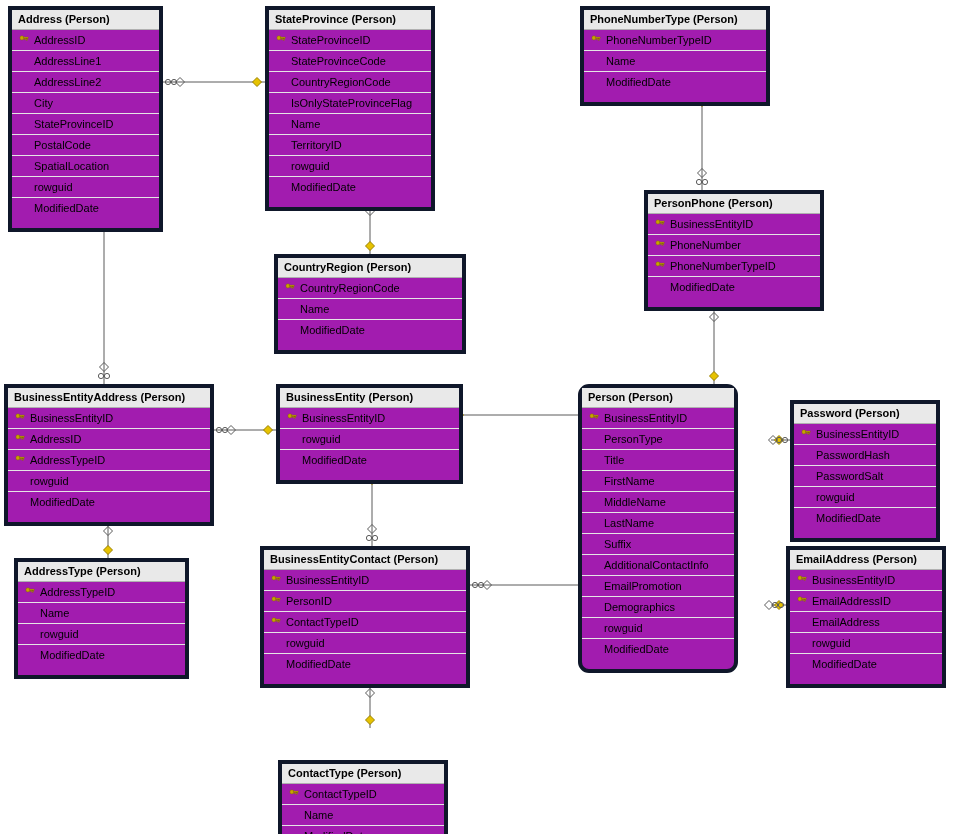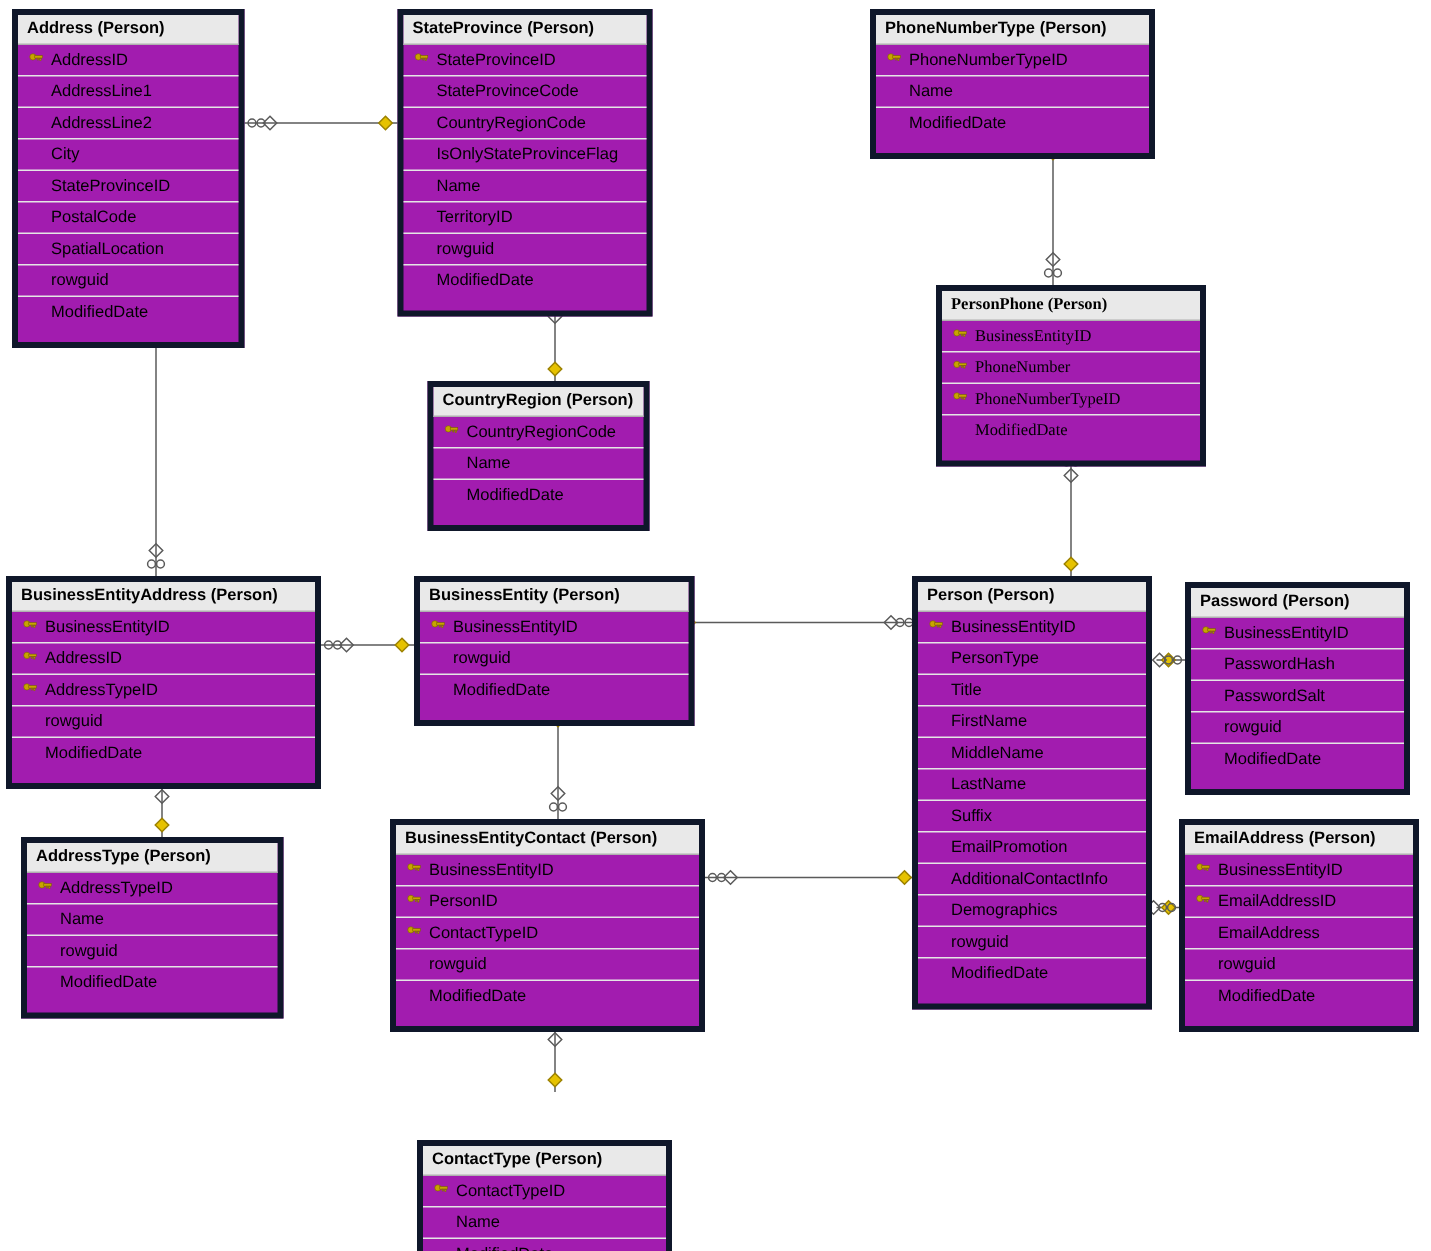--- a/index.html
+++ b/index.html
@@ -310,21 +310,21 @@
             <span class="key-col"></span>
             <span class="col-name">Name</span>
           </div>
           <div class="tbl-row">
             <span class="key-col"></span>
             <span class="col-name">ModifiedDate</span>
           </div>
         </div>
         <div class="tbl-body-pad"></div>
       </div>
-      <div class="tbl" style="left: 285px; top: 254px; width: 148px;">
+      <div class="tbl" style="left: 274px; top: 254px; width: 192px;">
         <div class="tbl-title">CountryRegion (Person)</div>
         <div class="tbl-rows">
           <div class="tbl-row">
             <span class="key-col">
               <svg class="key-icon" viewBox="0 0 24 24">
                 <g fill="#c9a400" stroke="#7a6400" stroke-width="1">
                   <circle cx="7" cy="7" r="5"></circle>
                   <rect x="10" y="5" width="12" height="4"></rect>
                   <rect x="18" y="9" width="2" height="4"></rect>
                   <rect x="14" y="9" width="2" height="3"></rect>
@@ -337,21 +337,21 @@
             <span class="key-col"></span>
             <span class="col-name">Name</span>
           </div>
           <div class="tbl-row">
             <span class="key-col"></span>
             <span class="col-name">ModifiedDate</span>
           </div>
         </div>
         <div class="tbl-body-pad"></div>
       </div>
-      <div class="tbl" style="left: 624px; top: 190px; width: 180px; font-family: Liberation Serif, serif;">
+      <div class="tbl" style="left: 644px; top: 190px; width: 180px;">
         <div class="tbl-title">PersonPhone (Person)</div>
         <div class="tbl-rows">
           <div class="tbl-row">
             <span class="key-col">
               <svg class="key-icon" viewBox="0 0 24 24">
                 <g fill="#c9a400" stroke="#7a6400" stroke-width="1">
                   <circle cx="7" cy="7" r="5"></circle>
                   <rect x="10" y="5" width="12" height="4"></rect>
                   <rect x="18" y="9" width="2" height="4"></rect>
                   <rect x="14" y="9" width="2" height="3"></rect>
@@ -466,21 +466,21 @@
             <span class="key-col"></span>
             <span class="col-name">rowguid</span>
           </div>
           <div class="tbl-row">
             <span class="key-col"></span>
             <span class="col-name">ModifiedDate</span>
           </div>
         </div>
         <div class="tbl-body-pad"></div>
       </div>
-      <div class="tbl" style="left: 608px; top: 384px; width: 160px;">
+      <div class="tbl" style="left: 578px; top: 384px; width: 160px; border-radius: 11px;">
         <div class="tbl-title">Person (Person)</div>
         <div class="tbl-rows">
           <div class="tbl-row">
             <span class="key-col">
               <svg class="key-icon" viewBox="0 0 24 24">
                 <g fill="#c9a400" stroke="#7a6400" stroke-width="1">
                   <circle cx="7" cy="7" r="5"></circle>
                   <rect x="10" y="5" width="12" height="4"></rect>
                   <rect x="18" y="9" width="2" height="4"></rect>
                   <rect x="14" y="9" width="2" height="3"></rect>
@@ -508,42 +508,42 @@
           <div class="tbl-row">
             <span class="key-col"></span>
             <span class="col-name">LastName</span>
           </div>
           <div class="tbl-row">
             <span class="key-col"></span>
             <span class="col-name">Suffix</span>
           </div>
           <div class="tbl-row">
             <span class="key-col"></span>
+            <span class="col-name">AdditionalContactInfo</span>
+          </div>
+          <div class="tbl-row">
+            <span class="key-col"></span>
             <span class="col-name">EmailPromotion</span>
           </div>
           <div class="tbl-row">
             <span class="key-col"></span>
-            <span class="col-name">AdditionalContactInfo</span>
-          </div>
-          <div class="tbl-row">
-            <span class="key-col"></span>
             <span class="col-name">Demographics</span>
           </div>
           <div class="tbl-row">
             <span class="key-col"></span>
             <span class="col-name">rowguid</span>
           </div>
           <div class="tbl-row">
             <span class="key-col"></span>
             <span class="col-name">ModifiedDate</span>
           </div>
         </div>
         <div class="tbl-body-pad"></div>
       </div>
-      <div class="tbl" style="left: 790px; top: 388px; width: 150px;">
+      <div class="tbl" style="left: 790px; top: 400px; width: 150px;">
         <div class="tbl-title">Password (Person)</div>
         <div class="tbl-rows">
           <div class="tbl-row">
             <span class="key-col">
               <svg class="key-icon" viewBox="0 0 24 24">
                 <g fill="#c9a400" stroke="#7a6400" stroke-width="1">
                   <circle cx="7" cy="7" r="5"></circle>
                   <rect x="10" y="5" width="12" height="4"></rect>
                   <rect x="18" y="9" width="2" height="4"></rect>
                   <rect x="14" y="9" width="2" height="3"></rect>

